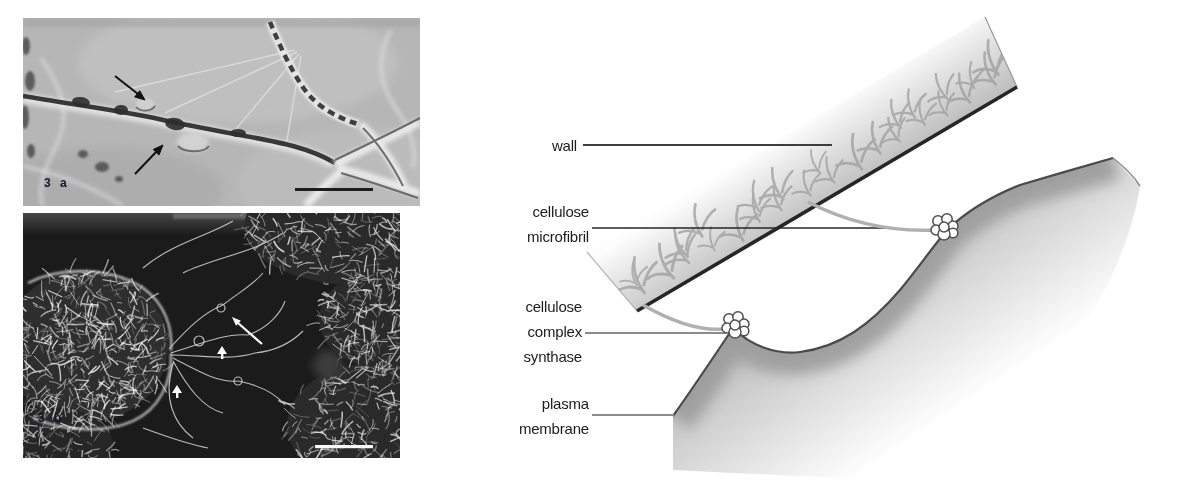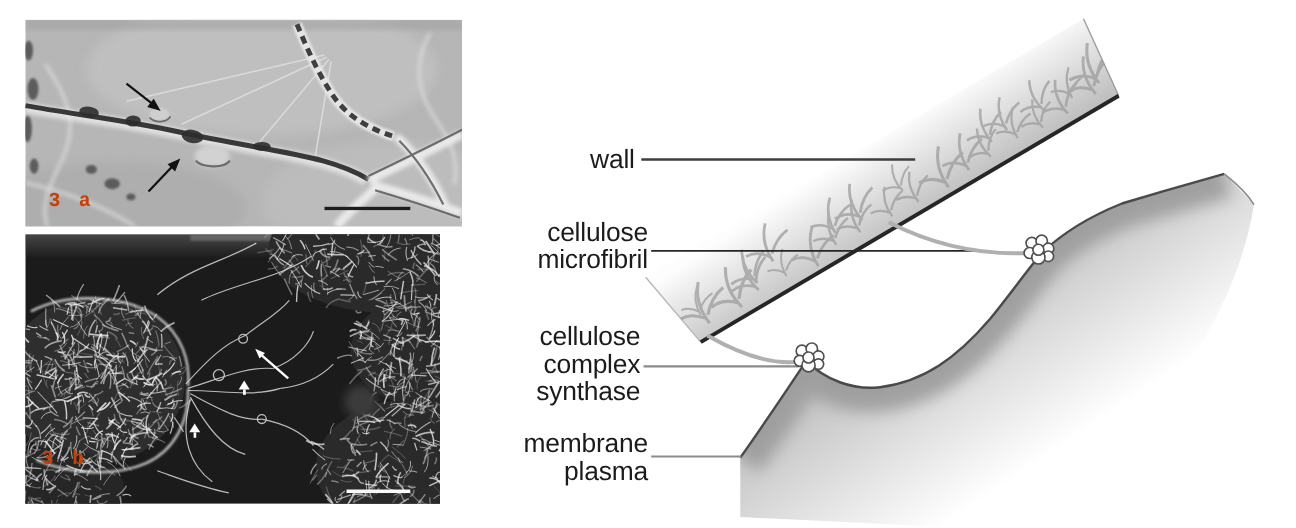--- a/index.html
+++ b/index.html
@@ -2,25 +2,25 @@
 <html><head>
 <meta charset="utf-8">
 <style>
   html,body{margin:0;padding:0;background:#ffffff;}
   .canvas{
     position:relative;width:1178px;height:480px;background:#ffffff;overflow:hidden;
     font-family:"Liberation Sans", sans-serif;
   }
   .photo{position:absolute;}
   .panel-label{
-    position:absolute;color:#c2410c;font-weight:bold;font-size:18px;
-    letter-spacing:3px;line-height:12px;user-select:none;font-family:Liberation Mono, monospace;
+    position:absolute;color:#0f172a;font-weight:bold;font-size:12px;
+    letter-spacing:3px;line-height:12px;user-select:none;
   }
   .dlabel{
-    position:absolute;text-align:right;font-size:24px;line-height:25px;
+    position:absolute;text-align:right;font-size:15px;line-height:25px;
     color:#1b1b1b;letter-spacing:-0.2px;white-space:nowrap;
   }
 </style>
 </head>
 <body>
 
 <div class="canvas">
 
   <svg class="photo" style="left:23px;top:18px" width="397" height="188" viewBox="0 0 397 188">
     <defs>
@@ -1878,17 +1878,17 @@
   <div class="dlabel" style="right:589px;top:199px">
     <div>cellulose</div>
     <div>microfibril</div>
   </div>
   <div class="dlabel" style="right:596px;top:294px">
     <div>cellulose</div>
     <div>complex</div>
     <div>synthase</div>
   </div>
   <div class="dlabel" style="right:589px;top:391px">
+    <div>plasma</div>
     <div>membrane</div>
-    <div>plasma</div>
   </div>
 
 </div>
 
 </body></html>

